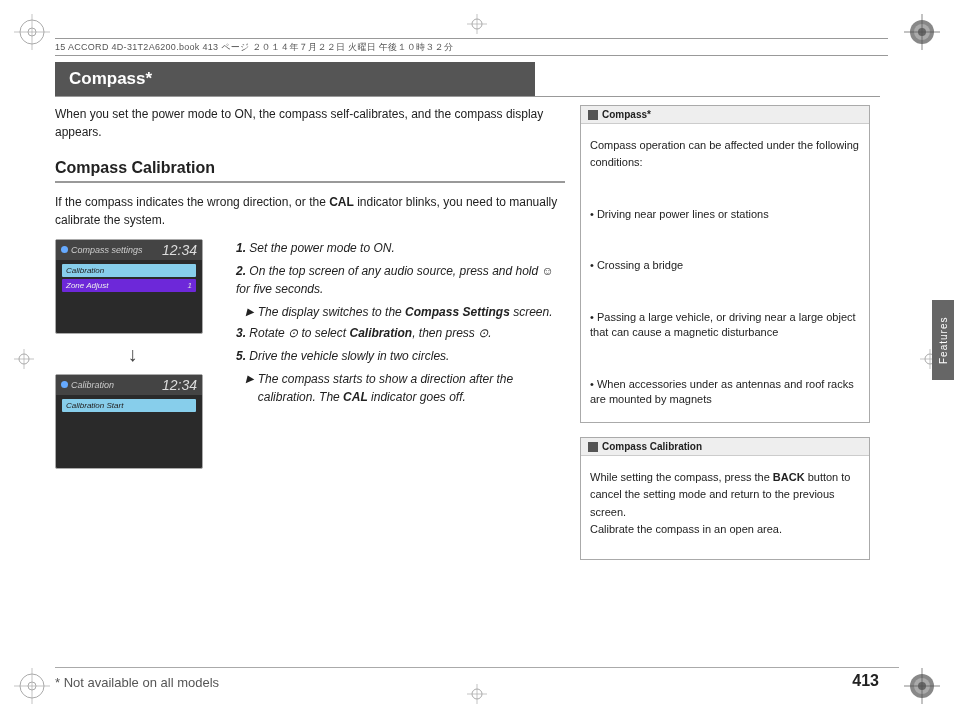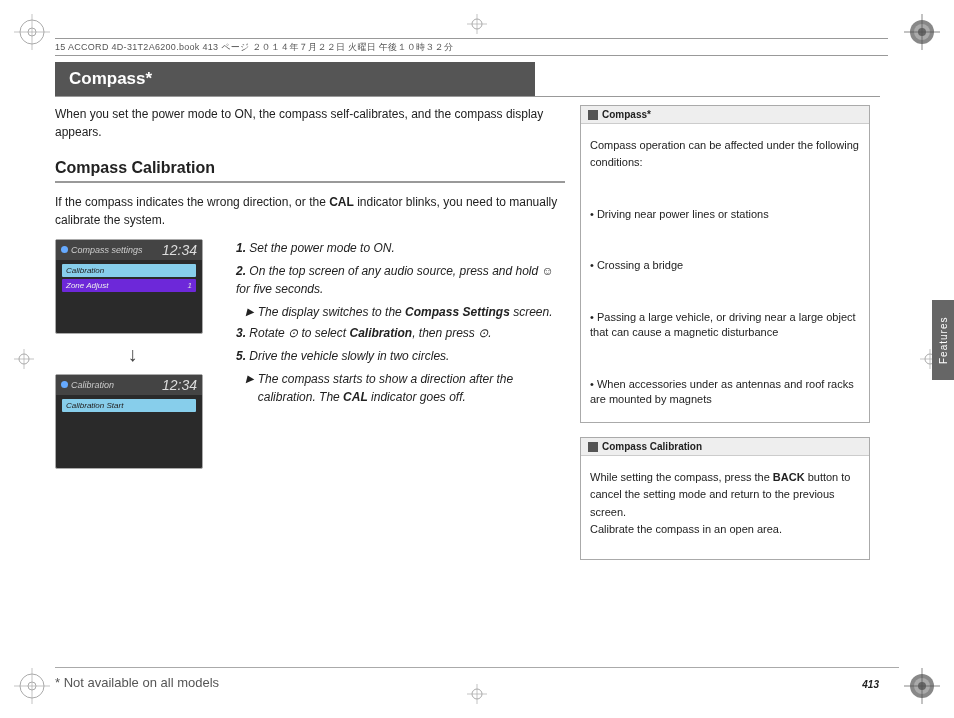--- a/index.html
+++ b/index.html
@@ -304,24 +304,23 @@
       bottom: 28px;
       left: 55px;
       font-size: 13px;
       color: #555;
     }
 
     .page-number {
       position: absolute;
       bottom: 28px;
       right: 75px;
-      font-size: 10px;
+      font-size: 16px;
       font-weight: bold;
       color: #222;
-      font-style: italic;
     }
 
     
     .crosshair {
       position: absolute;
       width: 20px;
       height: 20px;
     }
     .crosshair svg { width: 100%; height: 100%; }
     .ch-top-center { top: 14px; left: 50%; transform: translateX(-50%); }

